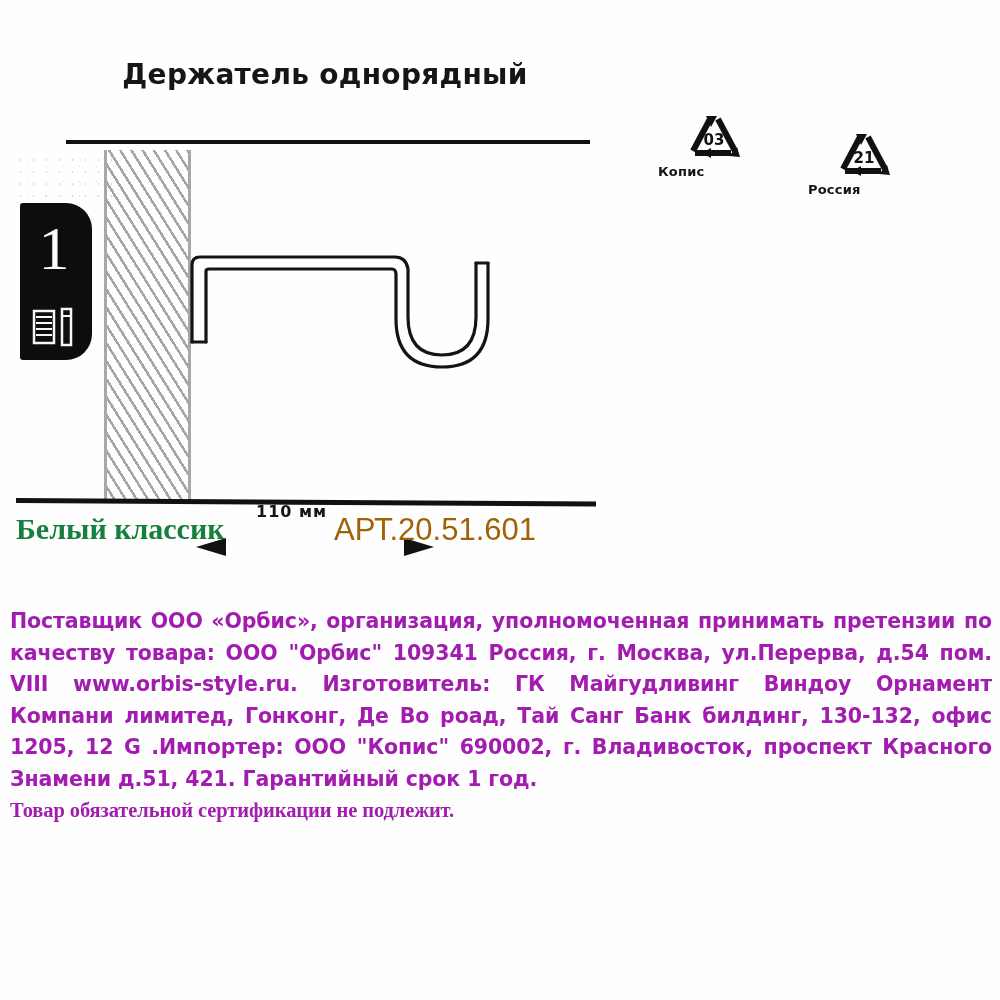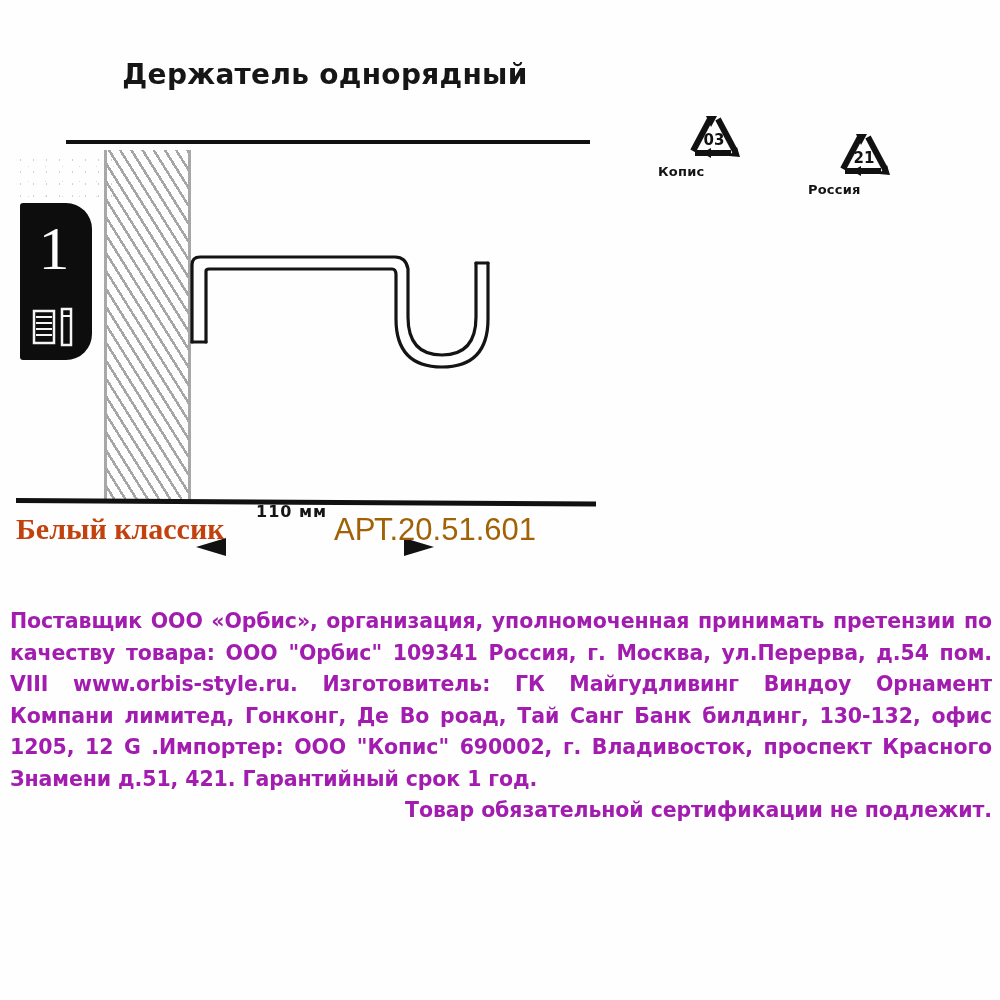--- a/index.html
+++ b/index.html
@@ -201,21 +201,21 @@
     transform-origin: left center;
   }
   .caption-colour {
     position: absolute;
     left: 16px;
     top: 512px;
     font-family: "Liberation Serif", serif;
     font-weight: 700;
     font-size: 30px;
     letter-spacing: 0px;
-    color: #c2410c;
+    color: #15803d;
   }
   .caption-art {
     position: absolute;
     left: 334px;
     top: 512px;
     font-family: "Liberation Sans", sans-serif;
     font-weight: 400;
     font-size: 31px;
     letter-spacing: 0px;
     color: #a16207;
@@ -228,21 +228,21 @@
     top: 606px;
     width: 982px;
     font-family: "DejaVu Sans", sans-serif;
     font-weight: 700;
     font-size: 20.5px;
     line-height: 31.5px;
     text-align: justify;
     color: #a21caf;
     letter-spacing: -0.1px;
   }
-  .legal .tail { text-align: right; }
+  .legal .tail { text-align: left; font-family: Liberation Serif, serif; }
 </style>
 </head>
 <body>
 
 <div id="page">
 
   <div class="title-block">
     <div class="title-line">Держатель однорядный</div>
   </div>
   <div class="rule-top"></div>

